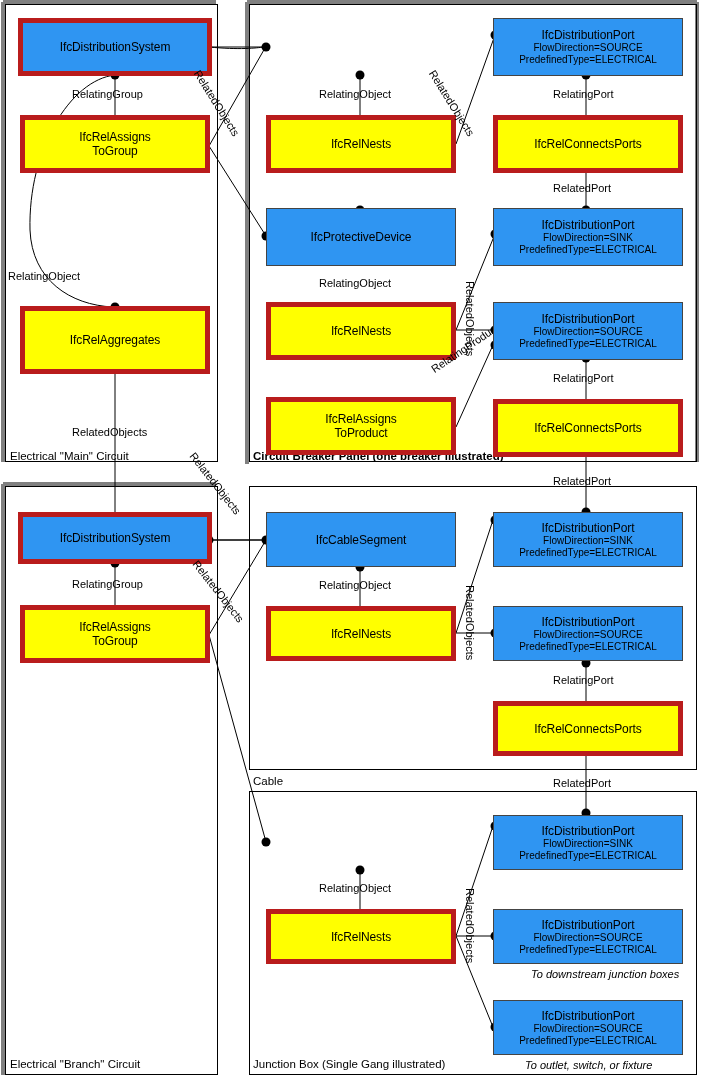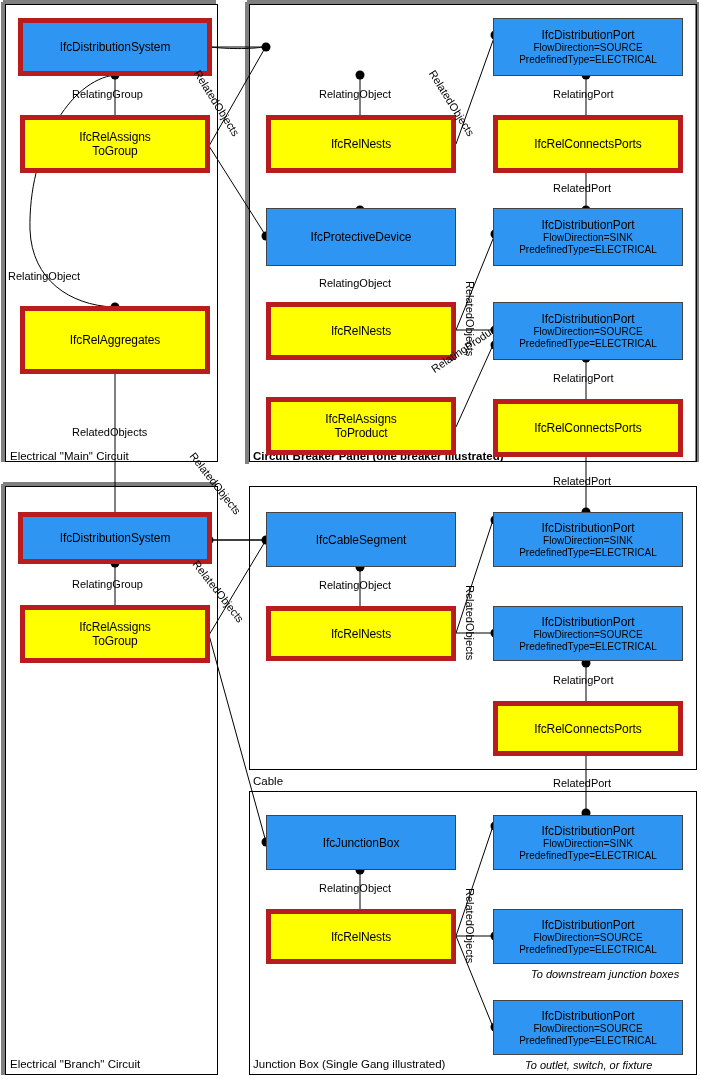--- a/index.html
+++ b/index.html
@@ -233,23 +233,20 @@
     <span class="t1">IfcDistributionPort</span>
     <span class="t2">FlowDirection=SOURCE</span>
     <span class="t2">PredefinedType=ELECTRICAL</span>
   </div>
   <div class="edge-label" style="left:553px;top:674px;">RelatingPort</div>
   <div class="node yellow" style="left:493px;top:701px;width:190px;height:55px;">
     <span class="t1">IfcRelConnectsPorts</span>
   </div>
   <div class="edge-label" style="left:553px;top:777px;">RelatedPort</div>
 
-  <div class="node blue" style="left:266px;top:815px;width:190px;height:55px;">
-    <span class="t1">IfcJunctionBox</span>
-  </div>
   <div class="edge-label" style="left:319px;top:882px;">RelatingObject</div>
   <div class="node yellow" style="left:266px;top:909px;width:190px;height:55px;">
     <span class="t1">IfcRelNests</span>
   </div>
   <div class="edge-label rot" style="left:476px;top:888px;transform:rotate(90deg);">RelatedObjects</div>
 
   <div class="node blue" style="left:493px;top:815px;width:190px;height:55px;">
     <span class="t1">IfcDistributionPort</span>
     <span class="t2">FlowDirection=SINK</span>
     <span class="t2">PredefinedType=ELECTRICAL</span>

